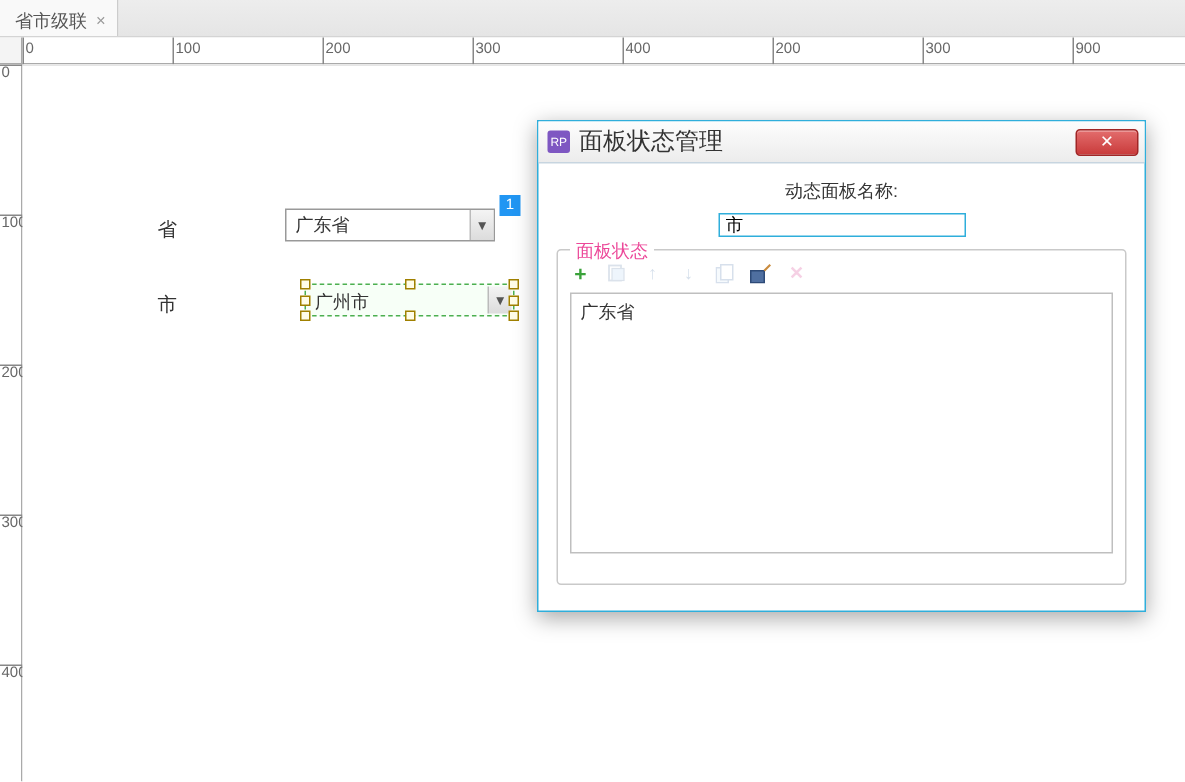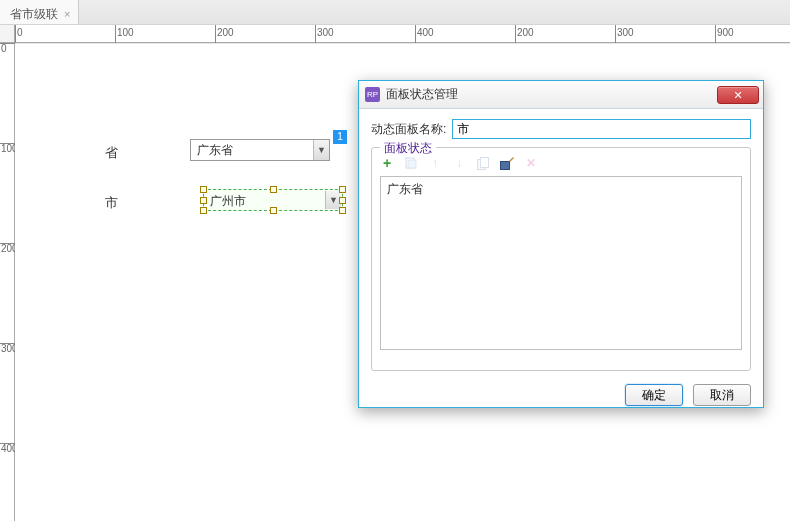--- a/index.html
+++ b/index.html
@@ -33,28 +33,28 @@
   
   .dyn-panel { position: absolute; width: 140px; height: 22px; border: 1px dashed #4caf50; background: rgba(200,255,200,0.15); }
   .dyn-panel .txt { padding: 3px 6px; font-size: 12px; }
   .dyn-panel .arrow { position:absolute; right:1px; top:1px; bottom:1px; width:16px; background: linear-gradient(#f4f4f4,#dcdcdc); border-left:1px solid #bbb; display:flex; align-items:center; justify-content:center; font-size:9px; color:#555; }
   .handle { position: absolute; width: 7px; height: 7px; background: #fffde7; border: 1px solid #a08000; }
 
   
   .dialog { position: absolute; top: 80px; left: 358px; width: 406px; height: 328px; background: #fff; border: 1px solid #2faedb; box-shadow: 0 4px 14px rgba(0,0,0,0.35); }
   .dlg-title { height: 28px; background: linear-gradient(#fdfdfd,#ececec); border-bottom: 1px solid #c7d5e0; display: flex; align-items: center; padding: 0 4px 0 6px; }
   .rp-badge { width: 15px; height: 15px; background: #7e57c2; color: #fff; font-size: 8px; display: flex; align-items: center; justify-content: center; border-radius: 2px; margin-right: 6px; }
-  .dlg-title .tt { font-size: 12px; color: #333; flex:1; }
+  .dlg-title .tt { font-size: 16px; color: #333; flex:1; }
   .dlg-close { width: 42px; height: 18px; background: linear-gradient(#e36d6d,#c93b3b); border: 1px solid #a02626; border-radius: 3px; color: #fff; text-align: center; line-height: 16px; font-size: 11px; box-shadow: inset 0 1px 0 rgba(255,255,255,0.3); }
   .dlg-body { padding: 10px 12px 6px 12px; }
-  .row-name { display: flex; align-items: center; gap: 6px; margin-bottom: 8px; }
+  .row-name { display: flex; align-items: center; gap: 6px; margin-bottom: 8px; flex-direction: column; }
   .row-name label { font-size: 12px; white-space: nowrap; }
   .row-name input { flex: 1; height: 20px; border: 1px solid #2faedb; padding: 0 4px; font-size: 12px; outline: none; }
   .fieldset { border: 1px solid #c9c9c9; border-radius: 3px; position: relative; height: 224px; }
-  .fieldset .legend { position: absolute; top: -8px; left: 8px; background: #fff; padding: 0 4px; font-size: 12px; color: #4c1d95; }
+  .fieldset .legend { position: absolute; top: -8px; left: 8px; background: #fff; padding: 0 4px; font-size: 12px; color: #ec4899; }
   .toolbar { padding: 8px 8px 4px 8px; display: flex; align-items: center; gap: 10px; }
   .tool-btn { width: 14px; height: 14px; display:flex; align-items:center; justify-content:center; font-size:12px; }
   .tool-btn.disabled { opacity: 0.35; }
   .plus { color: #3aa23a; font-weight: bold; font-size: 14px; }
   .copy-ico { color: #888; }
   .arrow-up { color: #8aa6c7; }
   .arrow-down { color: #8aa6c7; }
   .dup-ico svg, .edit-ico svg { display:block; }
   .del-ico { color: #e57cb4; font-weight:bold; }
   .state-list { border: 1px solid #bfbfbf; margin: 2px 8px 8px 8px; height: 174px; background: #fff; overflow: auto; padding: 2px 0; }
@@ -165,17 +165,13 @@
               <polygon points="9,4 13,0 14,1 10,5" fill="#c98a3d"></polygon>
             </svg>
         </div>
         <div class="tool-btn del-ico disabled">✕</div>
       </div>
       <div class="state-list">
         <div class="state-item">广东省</div>
       </div>
     </div>
   </div>
-  <div class="dlg-foot">
-    <button class="btn primary">确定</button>
-    <button class="btn">取消</button>
-  </div>
 </div>
 
 </body></html>

